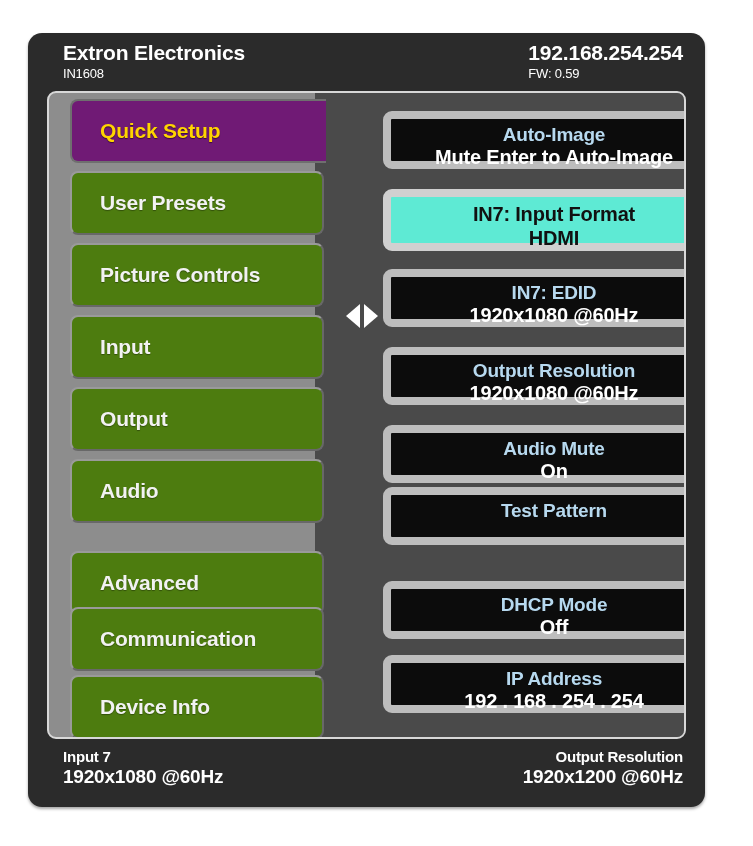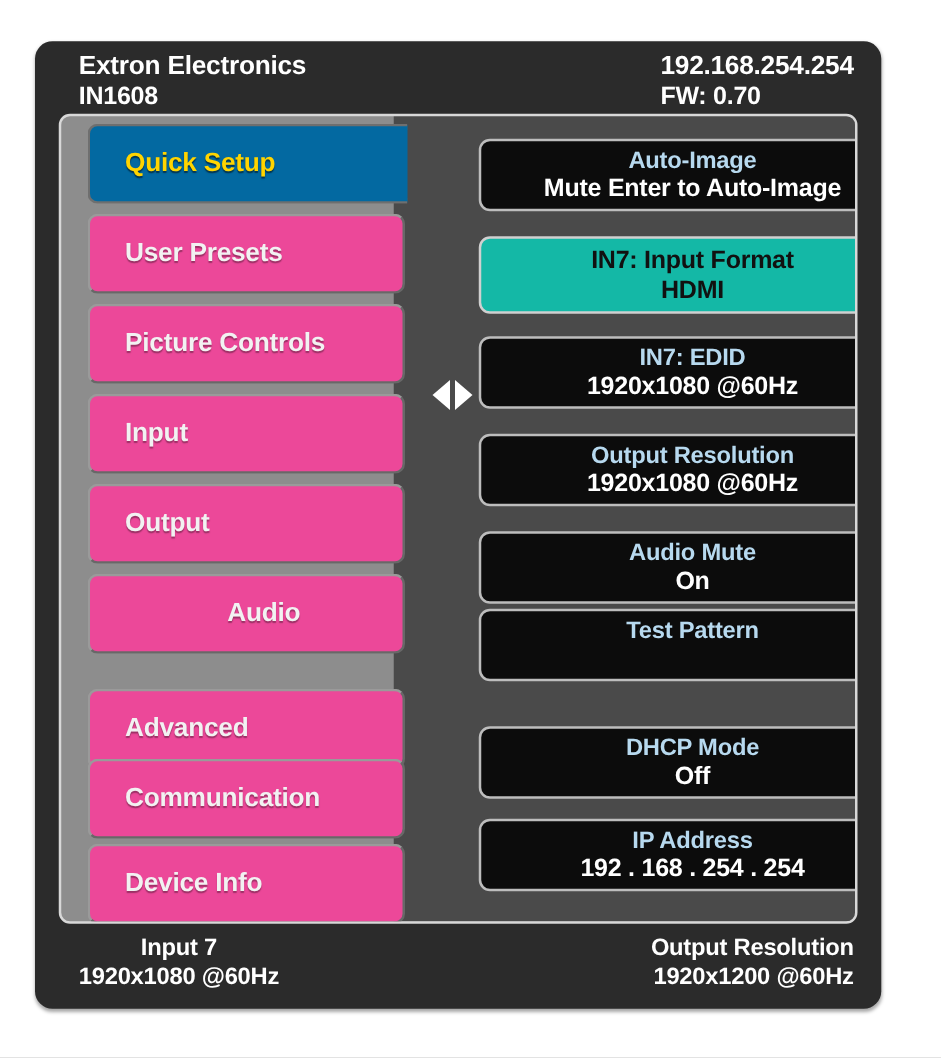--- a/index.html
+++ b/index.html
@@ -35,21 +35,21 @@
     display: flex;
     justify-content: space-between;
     align-items: flex-start;
     padding: 8px 22px 0 35px;
     box-sizing: border-box;
     color: #ffffff;
   }
   .header .col { line-height: 1.18; }
   .header .col.right { text-align: left; }
   .header .line1 { font-size: 21px; font-weight: bold; letter-spacing: -0.2px; }
-  .header .line2 { font-size: 20px; font-weight: bold; letter-spacing: -0.2px; }
+  .header .line2 { font-size: 13px; font-weight: normal; letter-spacing: -0.2px; }
 
   
   .panel {
     position: absolute;
     left: 19px;
     top: 58px;
     width: 639px;
     height: 648px;
     background: #8d8d8d;
     border: 2px solid #d8d8d8;
@@ -83,30 +83,30 @@
     height: 64px;
     box-sizing: border-box;
     display: flex;
     align-items: center;
     padding-left: 28px;
     font-size: 21px;
     font-weight: bold;
     letter-spacing: -0.2px;
   }
   .menu-item.normal {
-    background: #ec4899;
+    background: #4d7c0f;
     color: #f2f2f2;
     border: 2px solid #686868;
     border-top-color: #9a9a9a;
     border-left-color: #9a9a9a;
     border-radius: 8px;
     text-shadow: 0 1px 1px rgba(0,0,0,0.35);
   }
   .menu-item.active {
-    background: #0369a1;
+    background: #701a75;
     color: #ffd400;
     border: 2px solid #6f6f6f;
     border-right: none;
     border-top-left-radius: 8px;
     border-bottom-left-radius: 8px;
     border-top-right-radius: 0;
     border-bottom-right-radius: 0;
     width: 256px;
     text-shadow: 0 1px 1px rgba(0,0,0,0.5);
   }
@@ -120,42 +120,42 @@
     height: 100%;
   }
   .opt-btn {
     position: absolute;
     left: 0;
     width: 342px;
     box-sizing: border-box;
     border-radius: 9px;
     text-align: center;
     padding-top: 5px;
-    border: 2px solid #86efac;
+    border: 8px solid #86efac;
   }
   .opt-btn.dark {
     background: #0c0c0c;
     border-color: #bdbdbd;
   }
   .opt-btn.dark .lbl {
     color: #b7d9ef;
     font-size: 19px;
     font-weight: bold;
     line-height: 1.15;
     letter-spacing: -0.2px;
   }
   .opt-btn.dark .val {
     color: #ffffff;
     font-size: 20px;
     font-weight: bold;
     line-height: 1.15;
     letter-spacing: -0.2px;
   }
   .opt-btn.selected {
-    background: #14b8a6;
+    background: #5eead4;
     border-color: #d0d0d0;
   }
   .opt-btn.selected .lbl,
   .opt-btn.selected .val {
     color: #111111;
     font-size: 20px;
     font-weight: bold;
     line-height: 1.2;
     letter-spacing: -0.2px;
   }
@@ -194,36 +194,36 @@
     height: 62px;
     display: flex;
     justify-content: space-between;
     align-items: flex-start;
     padding: 5px 22px 0 35px;
     box-sizing: border-box;
     color: #ffffff;
   }
   .footer .col { line-height: 1.2; }
   .footer .col.right { text-align: right; }
-  .footer .line1 { font-size: 19px; font-weight: bold; letter-spacing: -0.2px; text-align: center; }
+  .footer .line1 { font-size: 15px; font-weight: bold; letter-spacing: -0.2px; }
   .footer .line2 { font-size: 19px; font-weight: bold; letter-spacing: -0.2px; }
 </style>
 </head>
 <body>
 
 <div id="device">
 
   <div class="header">
     <div class="col left">
       <div class="line1">Extron Electronics</div>
       <div class="line2">IN1608</div>
     </div>
     <div class="col right">
       <div class="line1">192.168.254.254</div>
-      <div class="line2">FW: 0.70</div>
+      <div class="line2">FW: 0.59</div>
     </div>
   </div>
 
   <div class="panel">
 
     <div class="dark-region"></div>
 
     <div class="sidebar">
       <div class="menu-item active" style="top:6px;">
           <span>Quick Setup</span>
@@ -233,21 +233,21 @@
         </div>
       <div class="menu-item normal" style="top:150px;">
           <span>Picture Controls</span>
         </div>
       <div class="menu-item normal" style="top:222px;">
           <span>Input</span>
         </div>
       <div class="menu-item normal" style="top:294px;">
           <span>Output</span>
         </div>
-      <div class="menu-item normal" style="top:366px;justify-content:center;">
+      <div class="menu-item normal" style="top:366px;">
           <span>Audio</span>
         </div>
       <div class="menu-item normal" style="top:458px;">
           <span>Advanced</span>
         </div>
       <div class="menu-item normal" style="top:514px;">
           <span>Communication</span>
         </div>
       <div class="menu-item normal" style="top:582px;">
           <span>Device Info</span>

